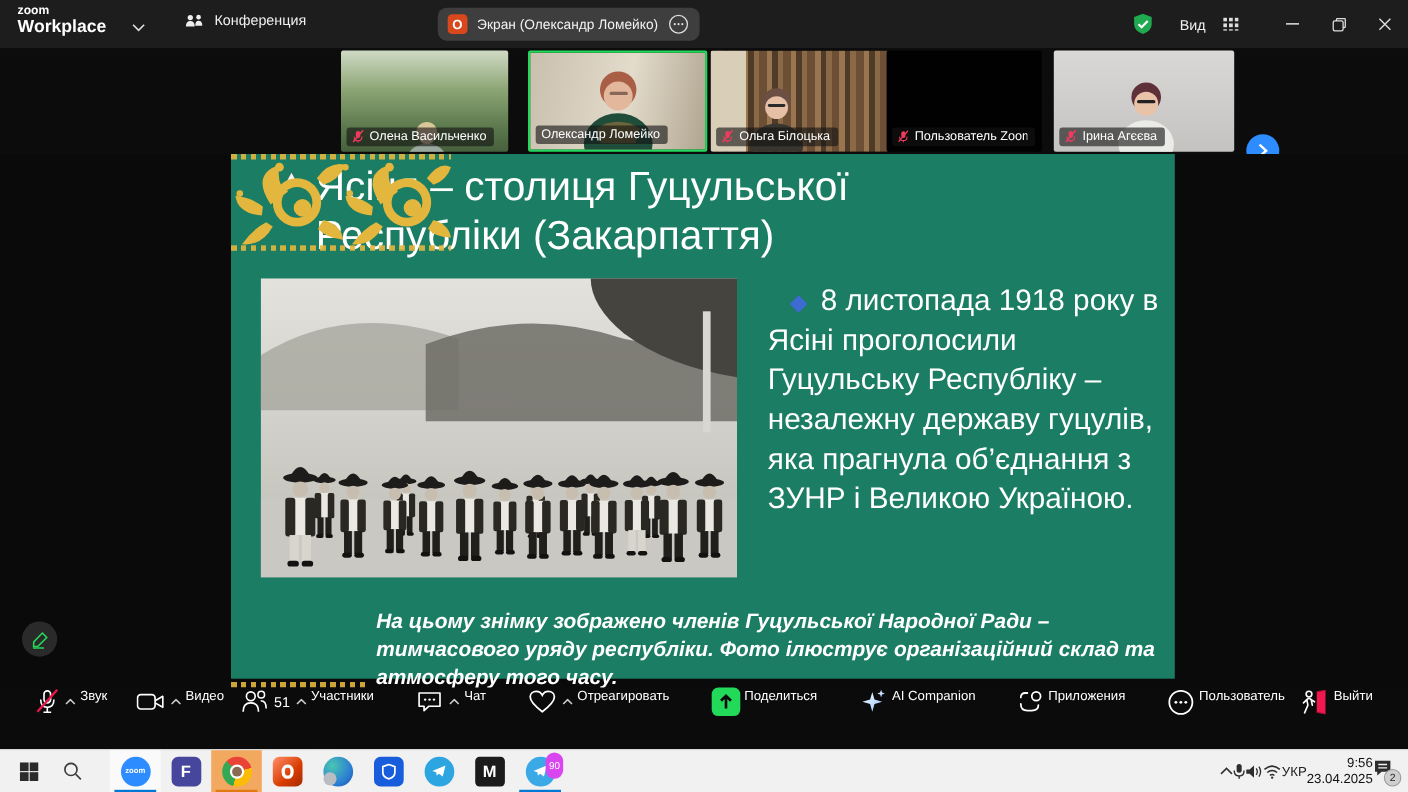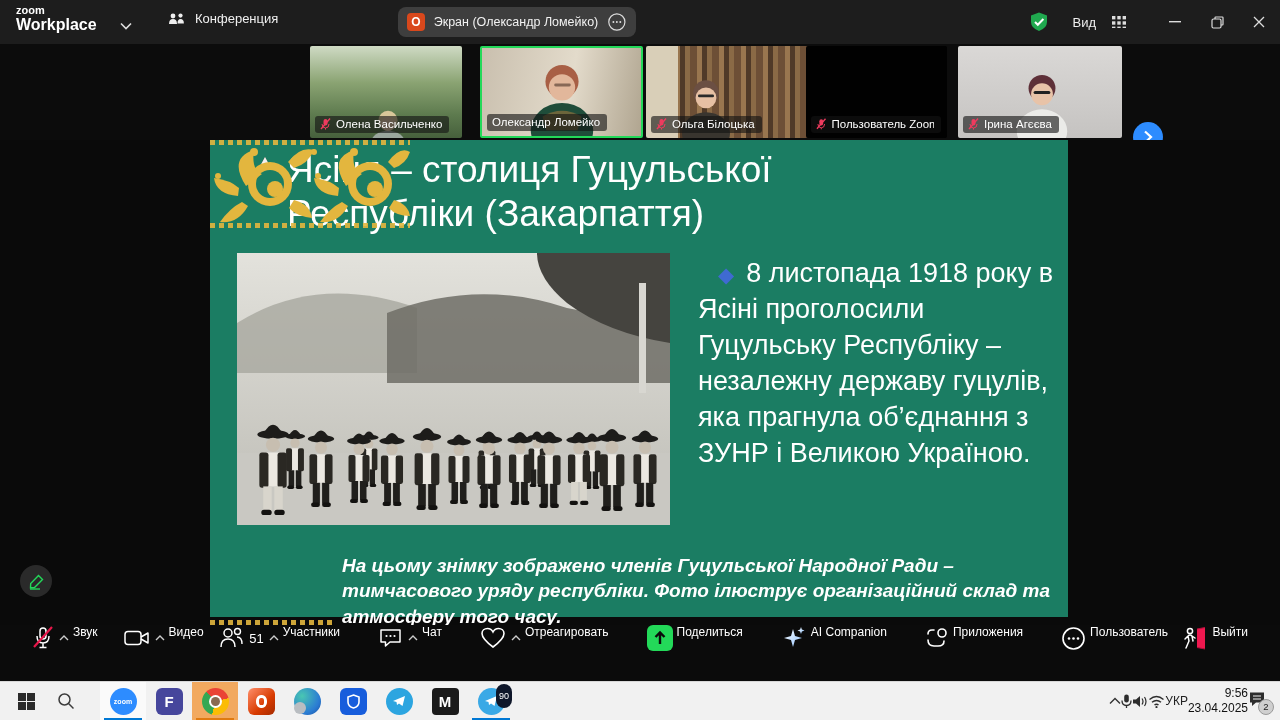--- a/index.html
+++ b/index.html
@@ -68,21 +68,21 @@
   
   .taskbar { position:absolute; left:0; top:681px; width:1280px; height:39px; background:#f1f1f1; border-top:1px solid #d8d8d8; display:flex; align-items:center; }
   .tk-btn { width:40px; height:39px; display:flex; align-items:center; justify-content:center; }
   .tile { position:relative; width:46px; height:39px; display:flex; align-items:center; justify-content:center; }
   .tile.open:after { content:""; position:absolute; left:4px; right:4px; bottom:0; height:3px; background:#0078d4; }
   .tile.flash { background:#f2a95f; }
   .tile.flash:after { content:""; position:absolute; left:4px; right:4px; bottom:0; height:3px; background:#e07a10; }
   .tile.openlight { background:#fafafa; }
   .appsq { width:27px; height:27px; border-radius:6px; display:flex; align-items:center; justify-content:center; color:#fff; font-weight:bold; font-size:15px; }
   .appcirc { width:27px; height:27px; border-radius:50%; display:flex; align-items:center; justify-content:center; color:#fff; font-weight:bold; }
-  .badge { position:absolute; right:2px; top:2px; min-width:15px; height:15px; border-radius:8px; background:#0f172a; color:#fff; font-size:9px; display:flex; align-items:center; justify-content:center; padding:12px 3px; }
+  .badge { position:absolute; right:2px; top:2px; min-width:15px; height:15px; border-radius:8px; background:#d946ef; color:#fff; font-size:9px; display:flex; align-items:center; justify-content:center; padding:12px 3px; }
   .tray { margin-left:auto; display:flex; align-items:center; padding-right:10px; color:#222; }
   .tray .lang { font-size:12px; }
   .clock { text-align:right; font-size:12px; line-height:1.25; color:#111; }
   .notif { position:relative; }
   .notif .nbadge { position:absolute; right:-8px; bottom:-3px; width:16px; height:16px; border-radius:50%; background:#cfcfcf; border:1px solid #9a9a9a; color:#222; font-size:9.5px; display:flex; align-items:center; justify-content:center; }
 </style>
 </head>
 <body>
 
 <div id="app">

